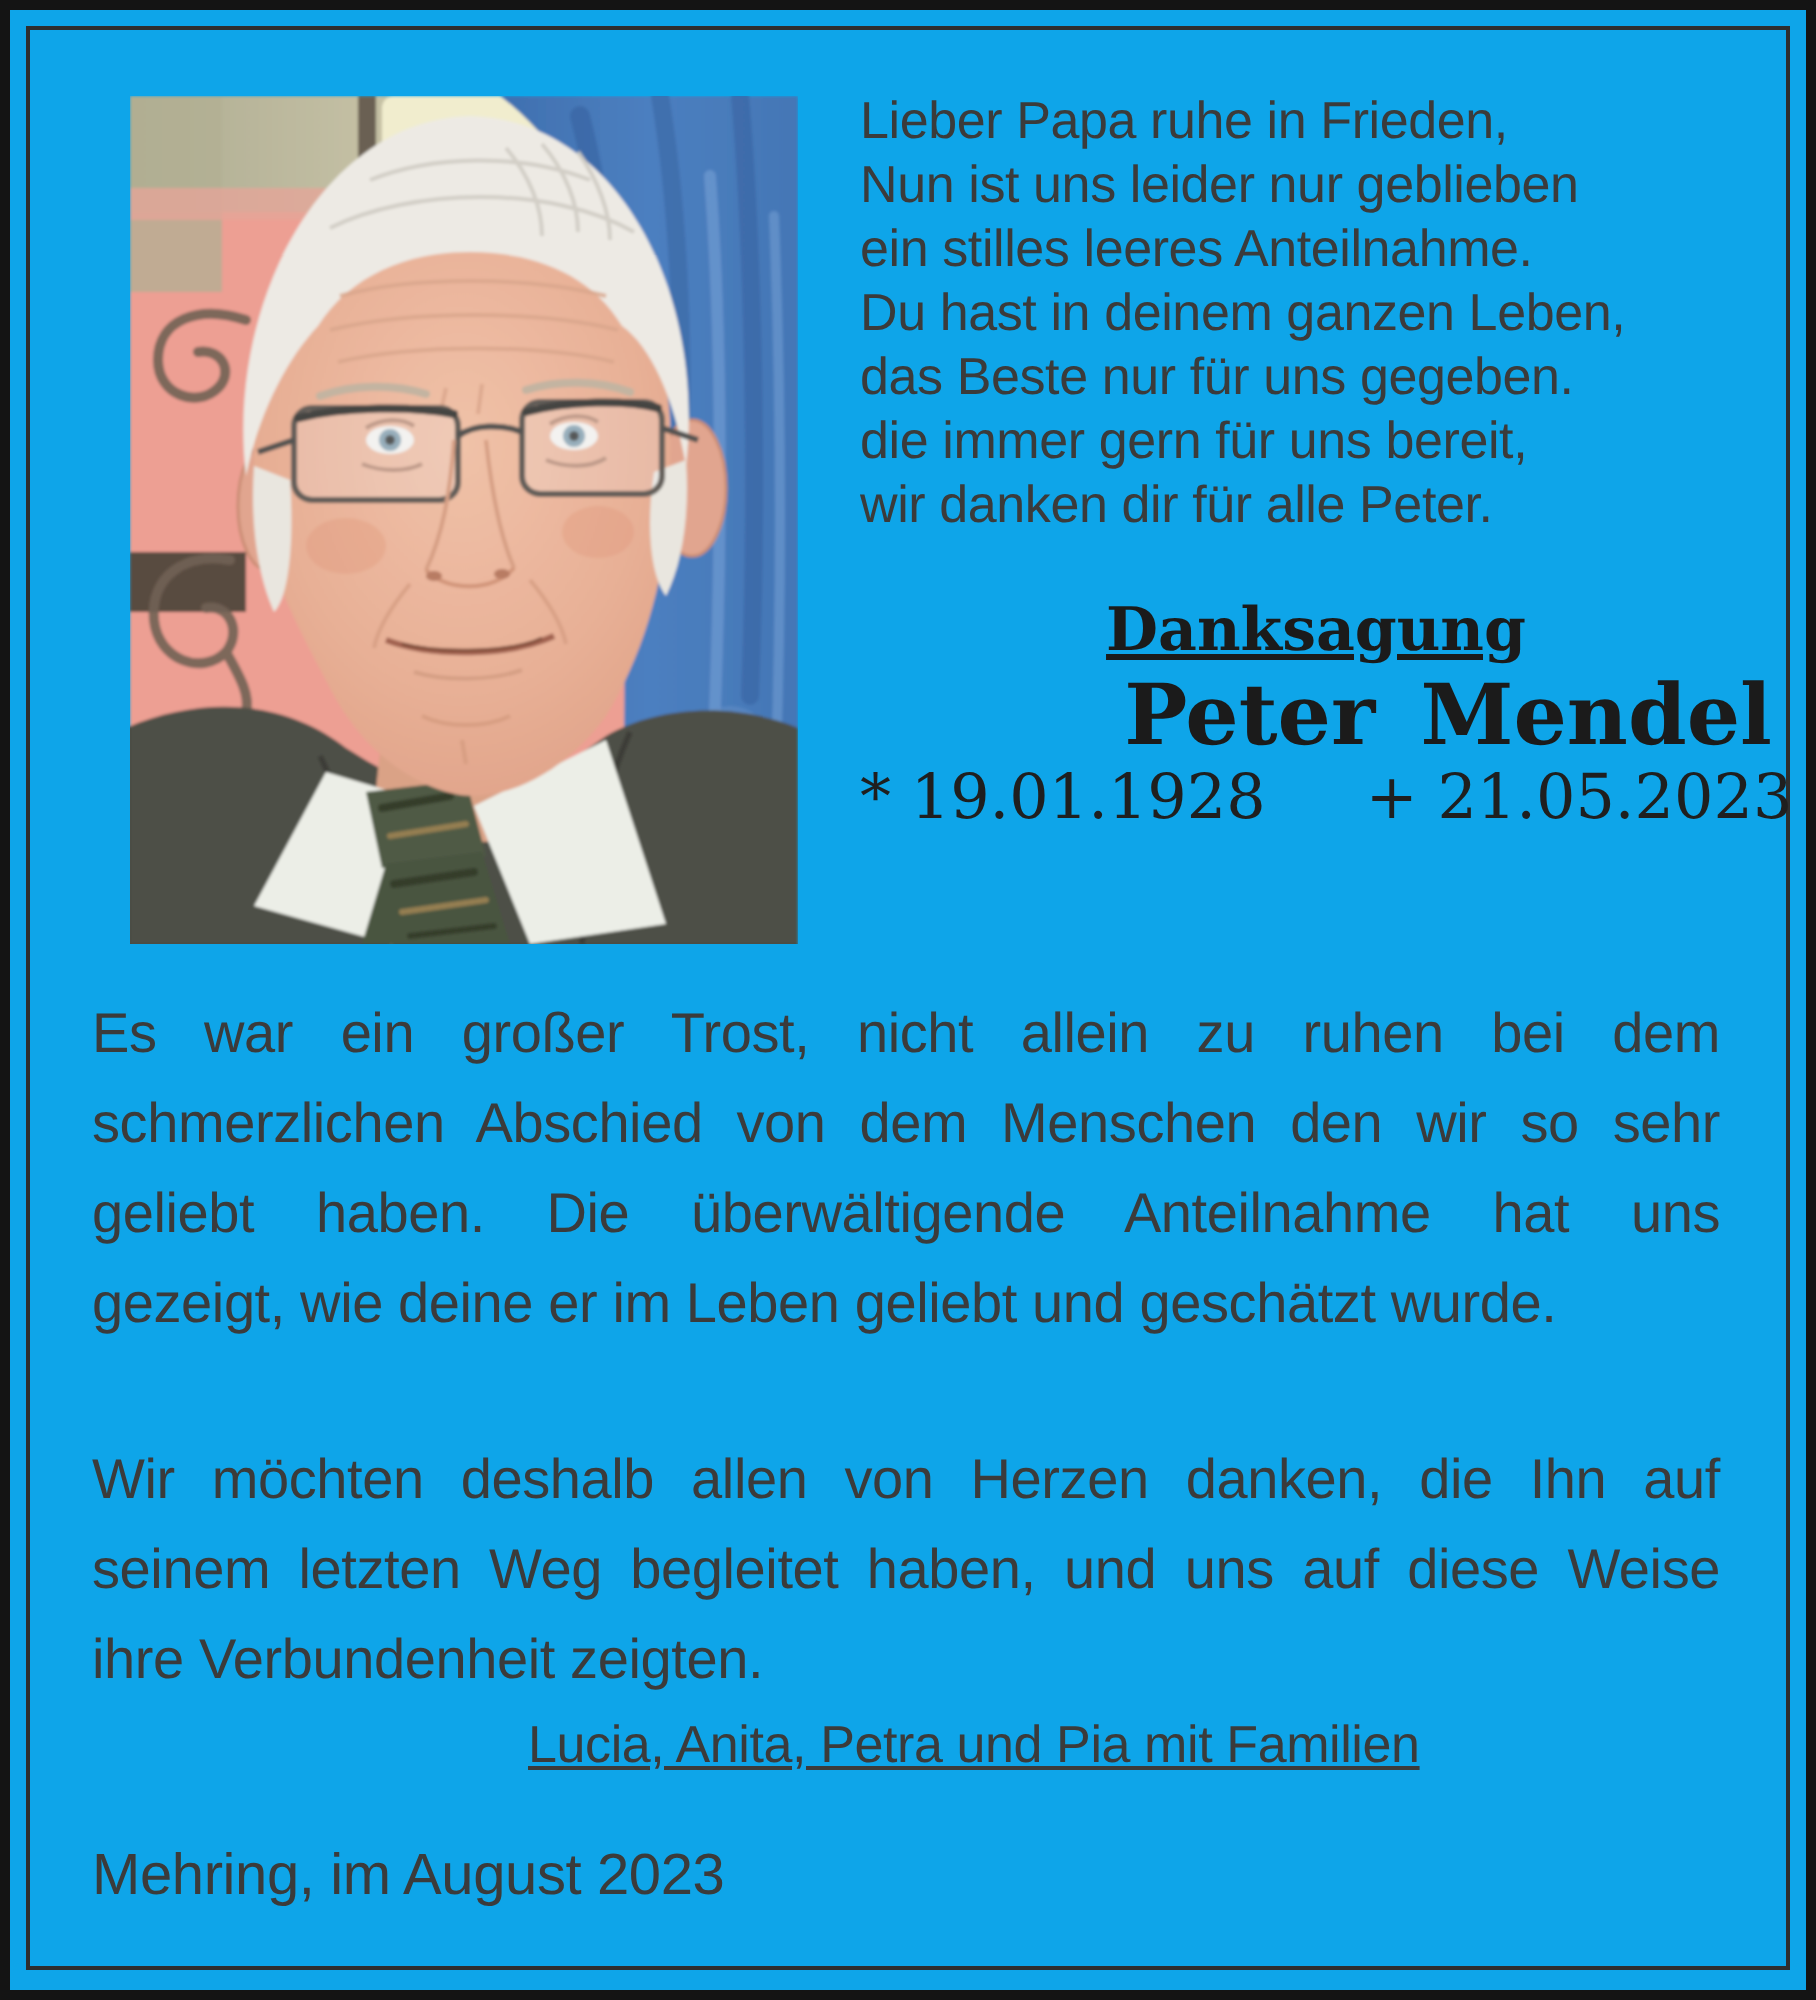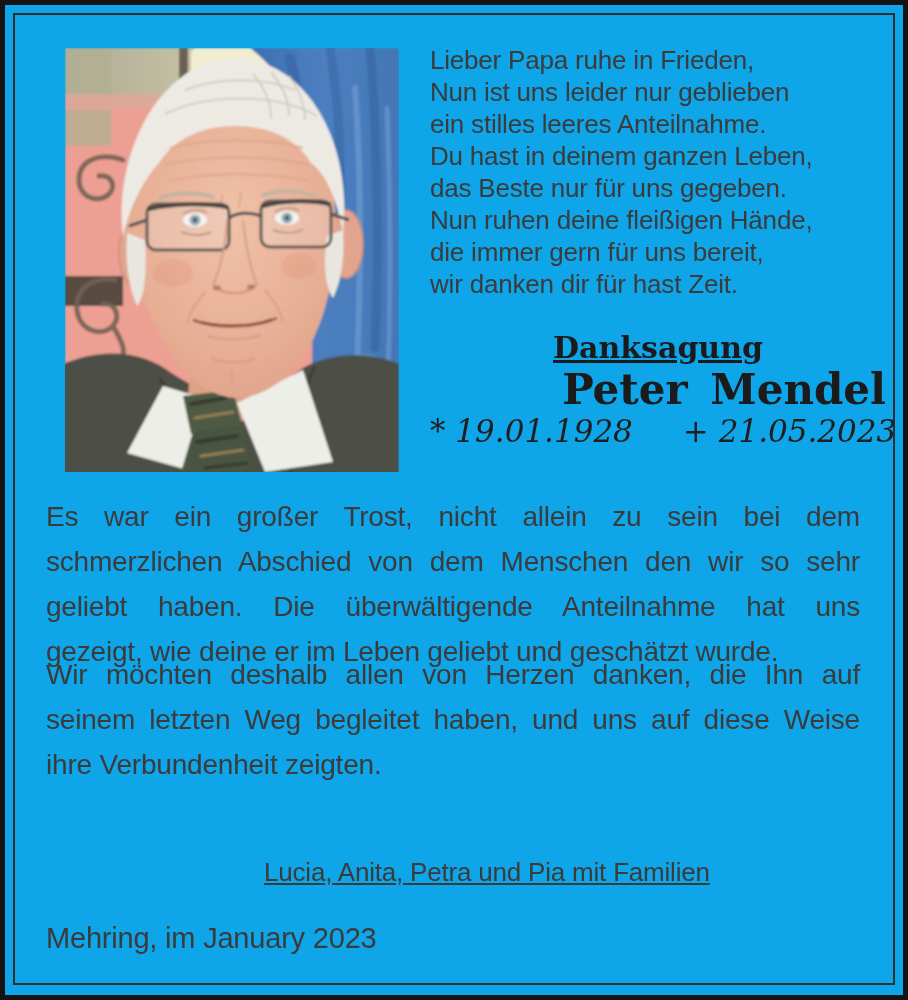--- a/index.html
+++ b/index.html
@@ -66,34 +66,33 @@
   }
   .dates-row {
     display: flex;
     justify-content: space-between;
     gap: 50px;
     font-family: "DejaVu Serif", serif;
     font-size: 31px;
     line-height: 37px;
     color: #1f1f1f;
     white-space: nowrap;
-    font-style: italic;
   }
 
   .body-par {
     position: absolute;
     left: 46px;
     width: 814px;
     font-size: 28px;
     line-height: 45px;
     color: #3b3b3b;
     letter-spacing: -0.2px;
   }
   .par-1 { top: 494px; }
-  .par-2 { top: 652px; }
+  .par-2 { top: 717px; }
   .jline { text-align: justify; text-align-last: justify; }
   .nline { white-space: nowrap; }
 
   .signature {
     position: absolute;
     left: 264px; top: 853px;
     font-size: 26px;
     line-height: 38px;
     color: #3b3b3b;
     white-space: nowrap;
@@ -271,41 +270,40 @@
       </g>
     </svg>
   </div>
 
   <div class="right-col">
     <div class="poem-line">Lieber Papa ruhe in Frieden,</div>
     <div class="poem-line">Nun ist uns leider nur geblieben</div>
     <div class="poem-line">ein stilles leeres Anteilnahme.</div>
     <div class="poem-line">Du hast in deinem ganzen Leben,</div>
     <div class="poem-line">das Beste nur für uns gegeben.</div>
-    <div class="poem-line">Nun ruhen deine fleißigen Hände,</div>
     <div class="poem-line">die immer gern für uns bereit,</div>
-    <div class="poem-line">wir danken dir für hast Zeit.</div>
+    <div class="poem-line">wir danken dir für alle Peter.</div>
 
     <div class="memorial-title">Danksagung</div>
     <div class="deceased-name">Peter Mendel</div>
     <div class="dates-row">
       <span>* 19.01.1928</span>
       <span>+ 21.05.2023</span>
     </div>
   </div>
 
   <div class="body-par par-1">
-    <div class="jline">Es war ein großer Trost, nicht allein zu sein bei dem</div>
+    <div class="jline">Es war ein großer Trost, nicht allein zu ruhen bei dem</div>
     <div class="jline">schmerzlichen Abschied von dem Menschen den wir so sehr</div>
     <div class="jline">geliebt haben. Die überwältigende Anteilnahme hat uns</div>
     <div class="nline">gezeigt, wie deine er im Leben geliebt und geschätzt wurde.</div>
   </div>
 
   <div class="body-par par-2">
     <div class="jline">Wir möchten deshalb allen von Herzen danken, die Ihn auf</div>
     <div class="jline">seinem letzten Weg begleitet haben, und uns auf diese Weise</div>
     <div class="nline">ihre Verbundenheit zeigten.</div>
   </div>
 
   <div class="signature">Lucia, Anita, Petra und Pia mit Familien</div>
 
-  <div class="place-date">Mehring, im January 2023</div>
+  <div class="place-date">Mehring, im August 2023</div>
 </div>
 
 </body></html>

